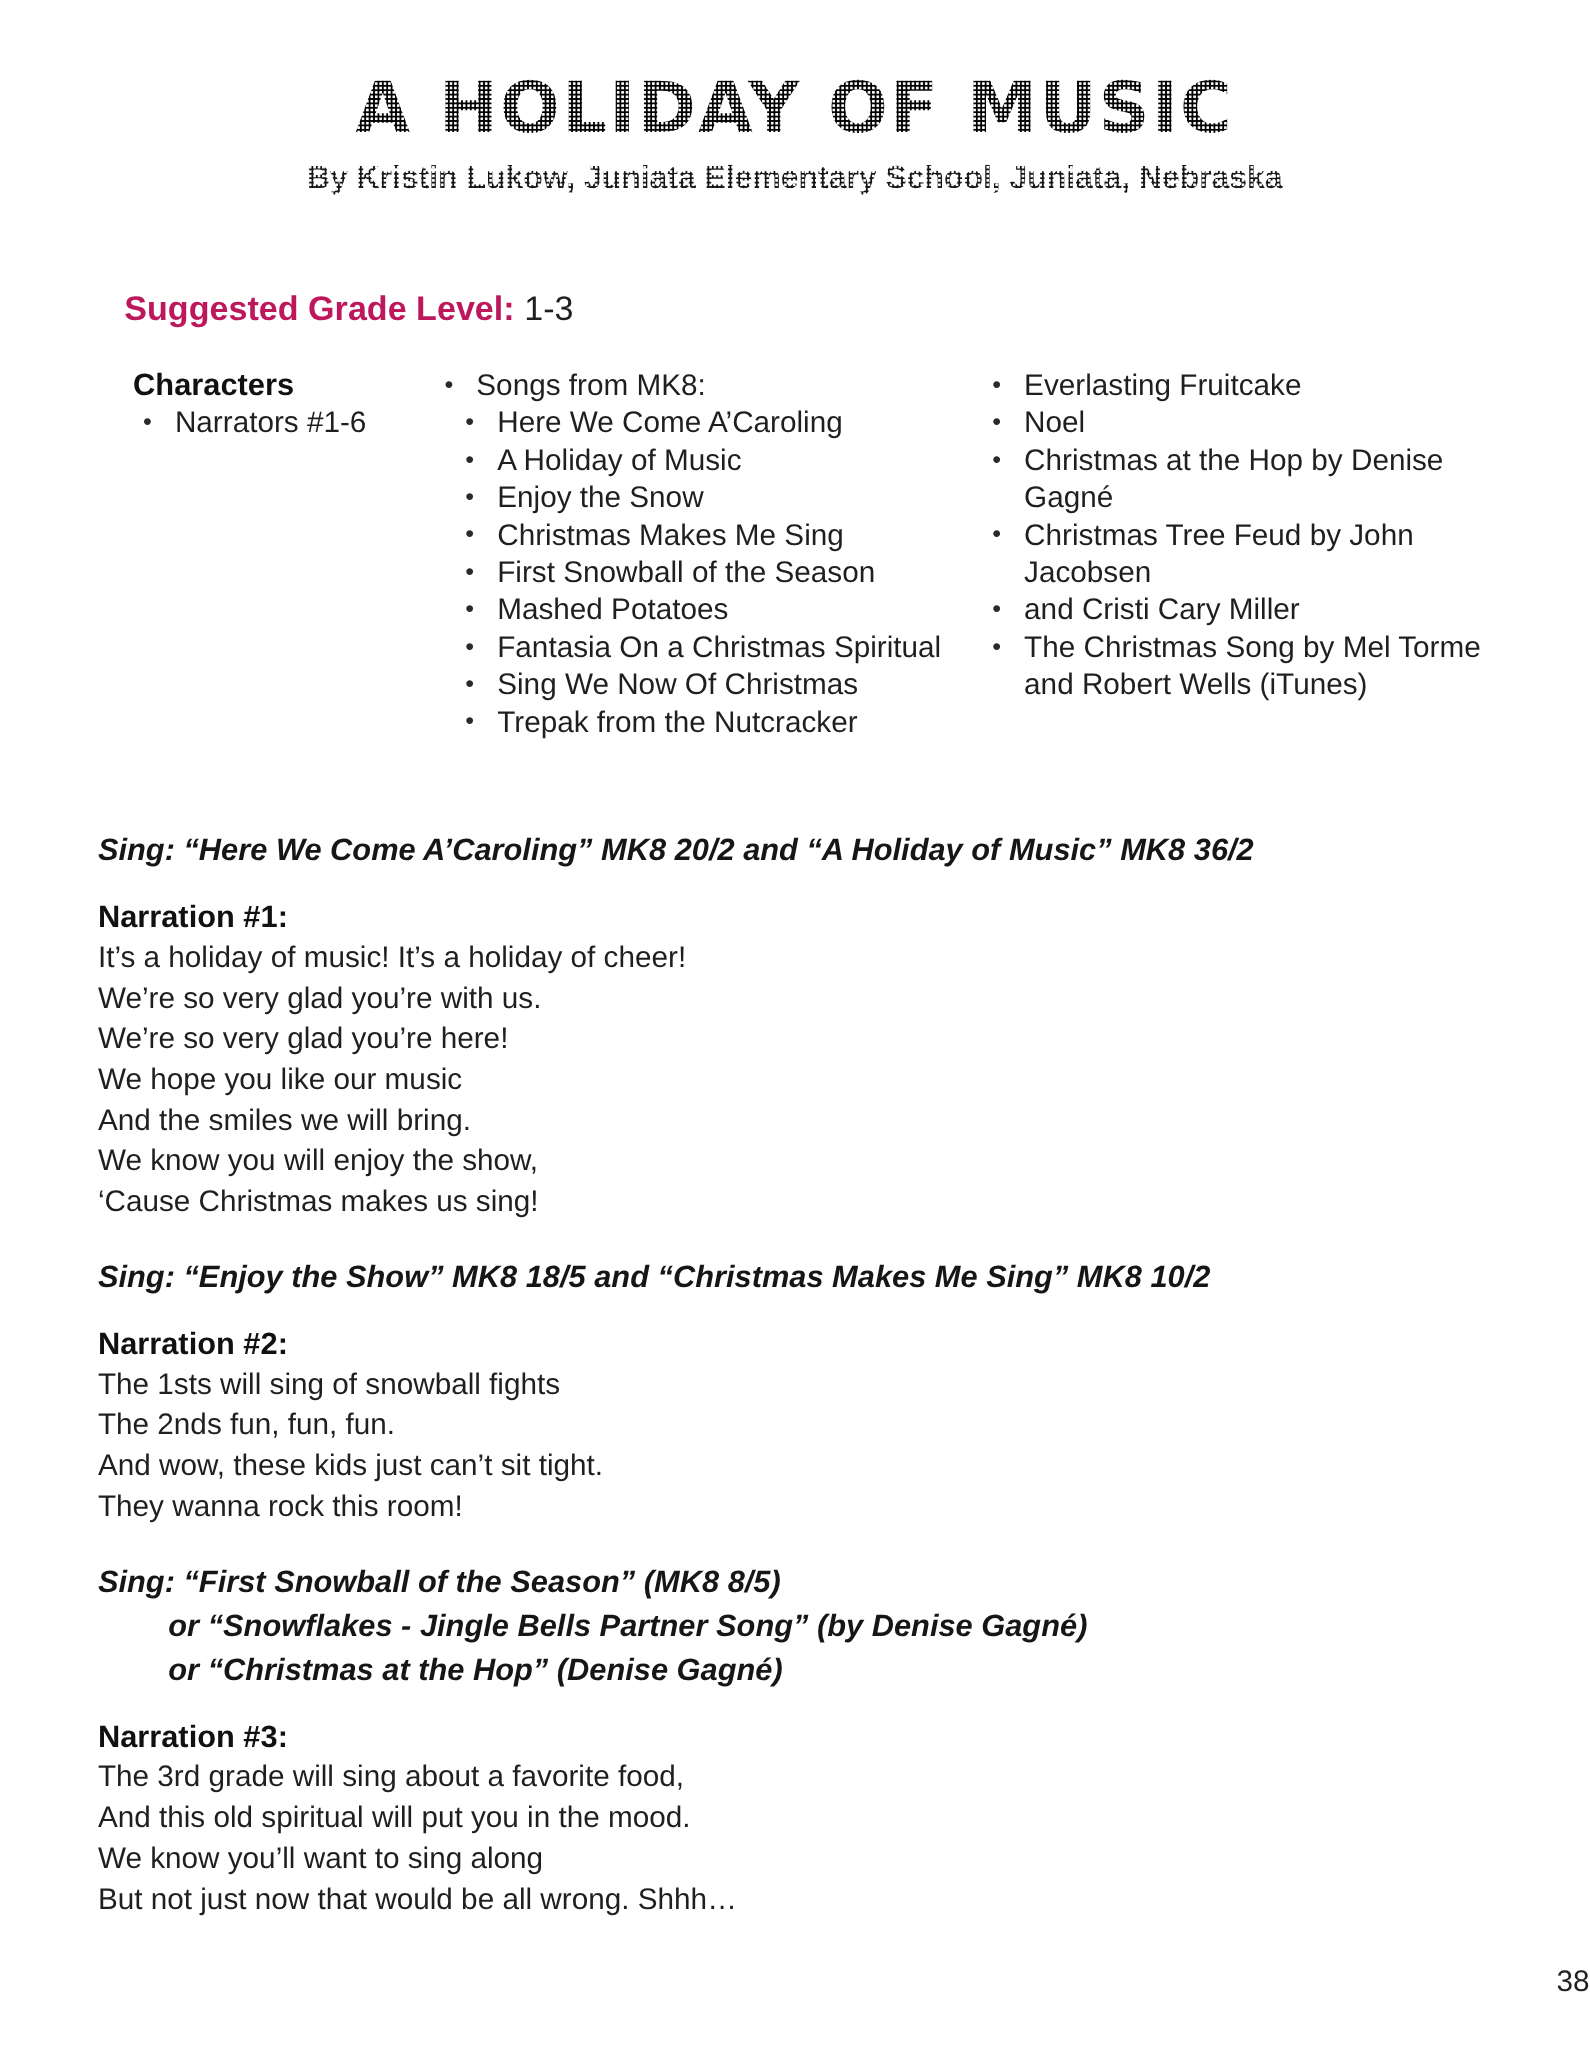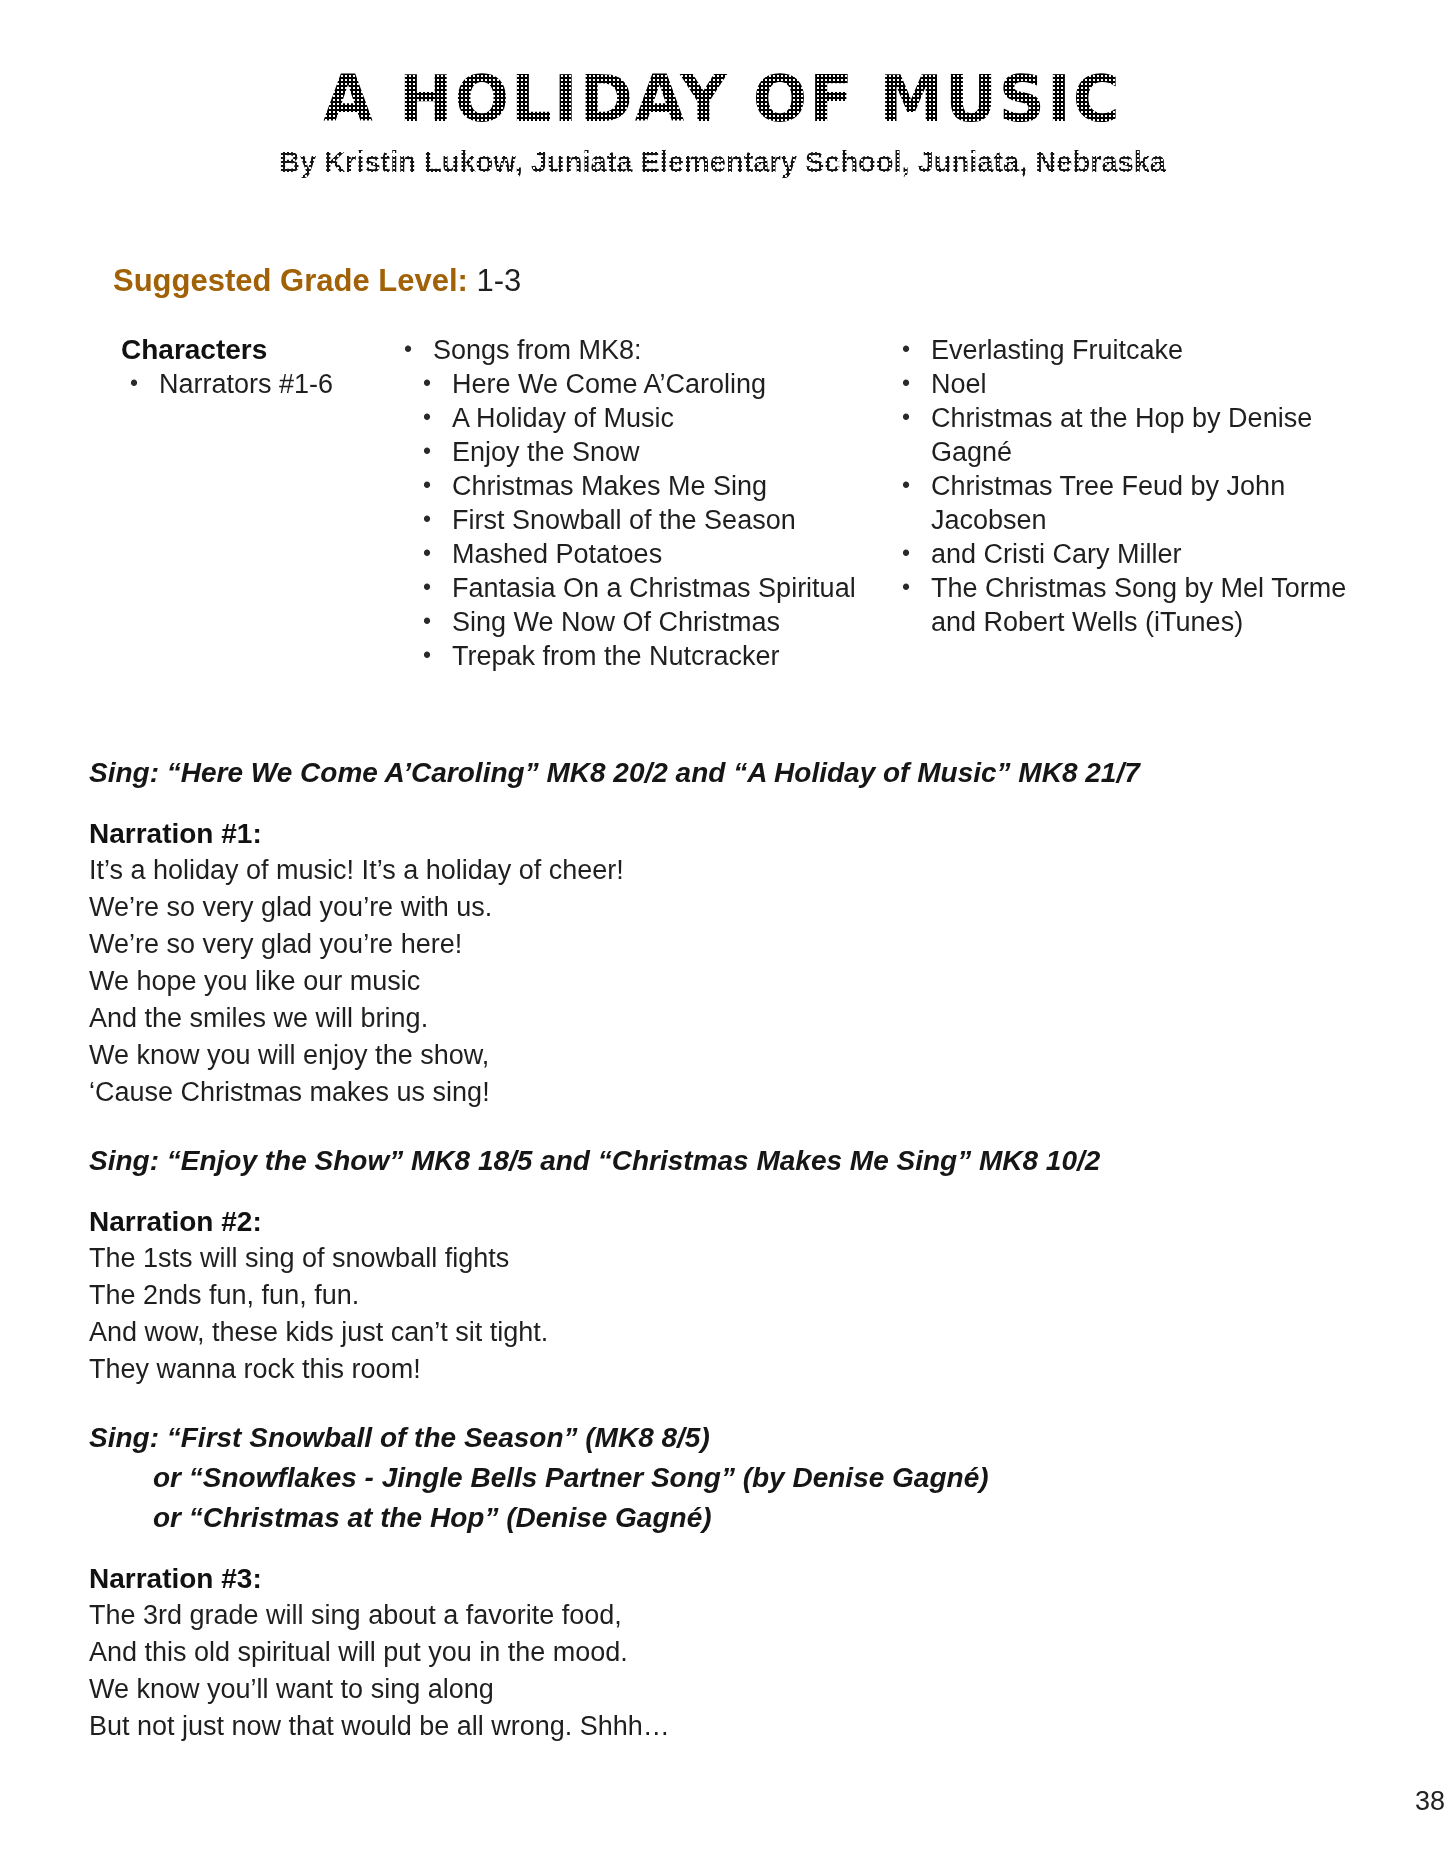--- a/index.html
+++ b/index.html
@@ -39,21 +39,21 @@
     background-image: radial-gradient(circle, #ffffff 1.1px, rgba(255,255,255,0) 1.45px);
     background-size: 4px 4px;
     pointer-events: none;
   }
   
   .grade-line {
     margin: 82px 0 0 113px;
     font-size: 31px;
     line-height: 1.2;
   }
-  .grade-line .label { font-weight: bold; color: #a16207; }
+  .grade-line .label { font-weight: bold; color: #be185d; }
   .grade-line .value { font-weight: normal; }
   
   .columns {
     position: relative;
     margin-top: 34px;
     height: 378px;
   }
   .col { position: absolute; top: 0; font-size: 27px; line-height: 34px; }
   .col-characters { left: 121px; width: 280px; }
   .col-songs      { left: 395px; width: 505px; }
@@ -151,21 +151,21 @@
           <li>Christmas Tree Feud by John Jacobsen</li>
           <li>and Cristi Cary Miller</li>
           <li>The Christmas Song by Mel Torme and Robert Wells (iTunes)</li>
         </ul>
     </div>
   </div>
 
   <div class="flow">
 
     <div class="sing-block sing-1">
-        <div class="sing-line">Sing: “Here We Come A’Caroling” MK8 20/2 and “A Holiday of Music” MK8 21/7</div>
+        <div class="sing-line">Sing: “Here We Come A’Caroling” MK8 20/2 and “A Holiday of Music” MK8 36/2</div>
       </div>
 
     <div class="narration-heading">Narration #1:</div>
     <div class="narr-lines">
         <div class="narr-line">It’s a holiday of music! It’s a holiday of cheer!</div>
         <div class="narr-line">We’re so very glad you’re with us.</div>
         <div class="narr-line">We’re so very glad you’re here!</div>
         <div class="narr-line">We hope you like our music</div>
         <div class="narr-line">And the smiles we will bring.</div>
         <div class="narr-line">We know you will enjoy the show,</div>

